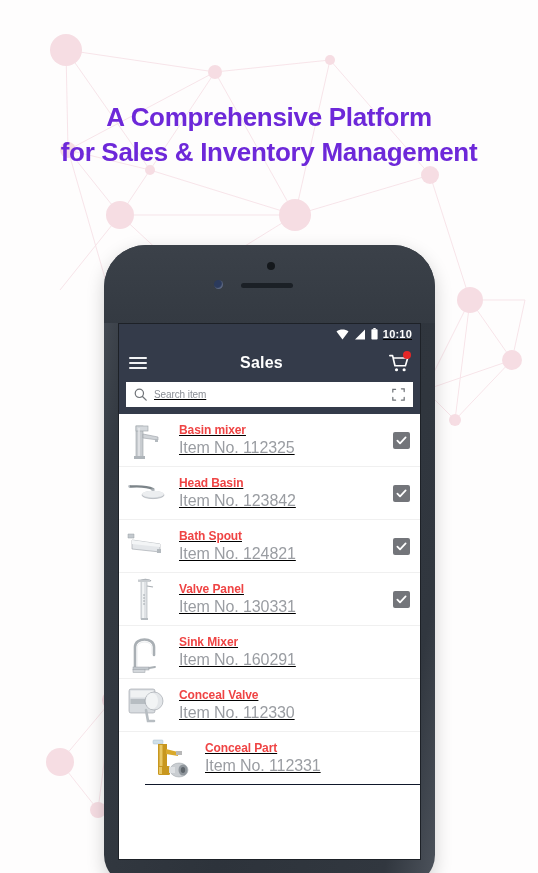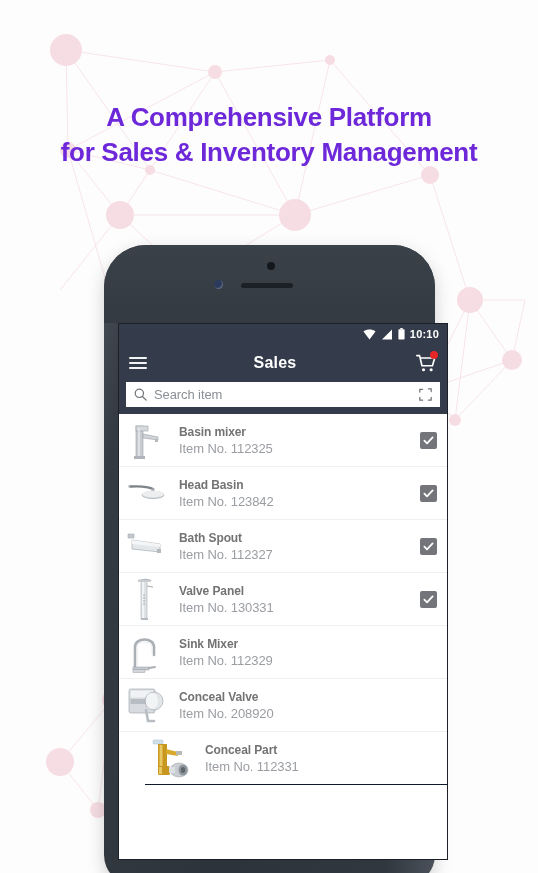--- a/index.html
+++ b/index.html
@@ -69,25 +69,26 @@
     left: 137px; top: 38px;
     width: 52px; height: 5px;
     border-radius: 3px;
     background: #1b2026;
   }
 
   
   .screen {
     position: absolute;
     left: 14px; top: 78px;
-    width: 330px; height: 537px;
+    width: 303px; height: 537px;
     background: #ffffff;
     overflow: hidden;
     border: 1px solid #1d2127;
     box-sizing: border-box;
+    text-decoration: underline;
   }
 
   
   .statusbar {
     height: 20px;
     background: #343b4a;
     display: flex;
     align-items: center;
     justify-content: flex-end;
     padding-right: 8px;
@@ -148,21 +149,21 @@
     background: #ffffff;
     height: 25px;
     display: flex;
     align-items: center;
     padding: 0 8px;
     gap: 7px;
   }
   .search-placeholder {
     flex: 1;
     color: #8b8f96;
-    font-size: 13px;
+    font-size: 10px;
     letter-spacing: -0.1px;
   }
 
   
   .list {
     background: #ffffff;
     height: 447px;
     overflow: hidden;
   }
   .row {
@@ -175,29 +176,29 @@
   }
   .thumb {
     width: 44px; height: 46px;
     flex: none;
     display: flex;
     align-items: center;
     justify-content: center;
   }
   .row-text { flex: 1; padding-left: 10px; }
   .row-title {
-    color: #737373;
+    color: #ef4444;
     font-size: 12px;
     font-weight: bold;
     letter-spacing: -0.1px;
     margin-bottom: 2px;
   }
   .row-sub {
     color: #9a9da2;
-    font-size: 13px;
+    font-size: 16px;
     letter-spacing: -0.1px;
   }
   .checkbox {
     width: 17px; height: 17px;
     flex: none;
     background: #73757a;
     border-radius: 2px;
     display: flex;
     align-items: center;
     justify-content: center;
@@ -354,21 +355,21 @@
         <div class="thumb">
           <svg width="42" height="32" viewBox="0 0 42 32">
             <path d="M2 8 L2 4 L8 4 L8 8 Z" fill="#c3c9ce" stroke="#9aa0a6" stroke-width="0.5"></path>
             <path d="M6 10 L34 14 L34 22 L6 19 Z" fill="#e4e7ea" stroke="#9aa0a6" stroke-width="0.6"></path>
             <path d="M6 10 L34 14 L34 17 L6 14 Z" fill="#f3f5f6"></path>
             <rect x="31" y="19" width="4" height="4" fill="#b4babf"></rect>
           </svg>
         </div>
         <div class="row-text">
           <div class="row-title">Bath Spout</div>
-          <div class="row-sub">Item No. 112327</div>
+          <div class="row-sub">Item No. 124821</div>
         </div>
         <div class="checkbox">
           <svg width="11" height="11" viewBox="0 0 12 12">
             <path d="M1.5 6.2 L4.4 9.2 L10.5 2.6" fill="none" stroke="#ffffff" stroke-width="1.9" stroke-linecap="round" stroke-linejoin="round"></path>
           </svg>
         </div>
       </div>
 
       <div class="row">
         <div class="thumb">
@@ -403,38 +404,38 @@
           <svg width="38" height="46" viewBox="0 0 38 46">
             <path d="M7 40 L7 18 C7 8 26 8 26 18 L26 26" fill="none" stroke="#a9afb4" stroke-width="2.6" stroke-linecap="round"></path>
             <path d="M9 40 L9 19 C9 11 24 11 24 19 L24 25" fill="none" stroke="#e6e9eb" stroke-width="0.9"></path>
             <rect x="5" y="38" width="16" height="3" fill="#c3c9ce" stroke="#9aa0a6" stroke-width="0.5"></rect>
             <rect x="5" y="40.5" width="12" height="3" fill="#d3d7db" stroke="#9aa0a6" stroke-width="0.5"></rect>
             <path d="M21 39 L27 38" stroke="#a9afb4" stroke-width="1.8" stroke-linecap="round"></path>
           </svg>
         </div>
         <div class="row-text">
           <div class="row-title">Sink Mixer</div>
-          <div class="row-sub">Item No. 112329</div>
+          <div class="row-sub">Item No. 160291</div>
         </div>
       </div>
 
       <div class="row">
         <div class="thumb">
           <svg width="42" height="44" viewBox="0 0 42 44">
             <rect x="3" y="6" width="26" height="24" rx="2" fill="#d8dce0" stroke="#9aa0a6" stroke-width="0.6"></rect>
             <rect x="4.5" y="7.5" width="23" height="7" fill="#f0f2f3"></rect>
             <rect x="4.5" y="16" width="23" height="5" fill="#b7bdc2"></rect>
             <ellipse cx="28" cy="18" rx="9" ry="9" fill="#e3e6e9" stroke="#9aa0a6" stroke-width="0.6"></ellipse>
             <ellipse cx="26" cy="18" rx="6" ry="8" fill="#f2f4f5"></ellipse>
             <path d="M20 27 L22 38 L28 38" fill="none" stroke="#b7bdc2" stroke-width="2.6" stroke-linecap="round"></path>
           </svg>
         </div>
         <div class="row-text">
           <div class="row-title">Conceal Valve</div>
-          <div class="row-sub">Item No. 208920</div>
+          <div class="row-sub">Item No. 112330</div>
         </div>
       </div>
 
       <div class="row" style="border-bottom:1px solid #0f172a;margin-left:26px;">
         <div class="thumb">
           <svg width="42" height="44" viewBox="0 0 42 44">
             <rect x="1" y="4" width="10" height="4" rx="1" fill="#cfe0ea" stroke="#a9bfcd" stroke-width="0.5"></rect>
             <rect x="6" y="8" width="9" height="24" fill="#c8971f"></rect>
             <rect x="7.5" y="9" width="3" height="22" fill="#e8c765"></rect>
             <path d="M14 13 L26 16 L26 20 L14 18 Z" fill="#d9a92c"></path>

